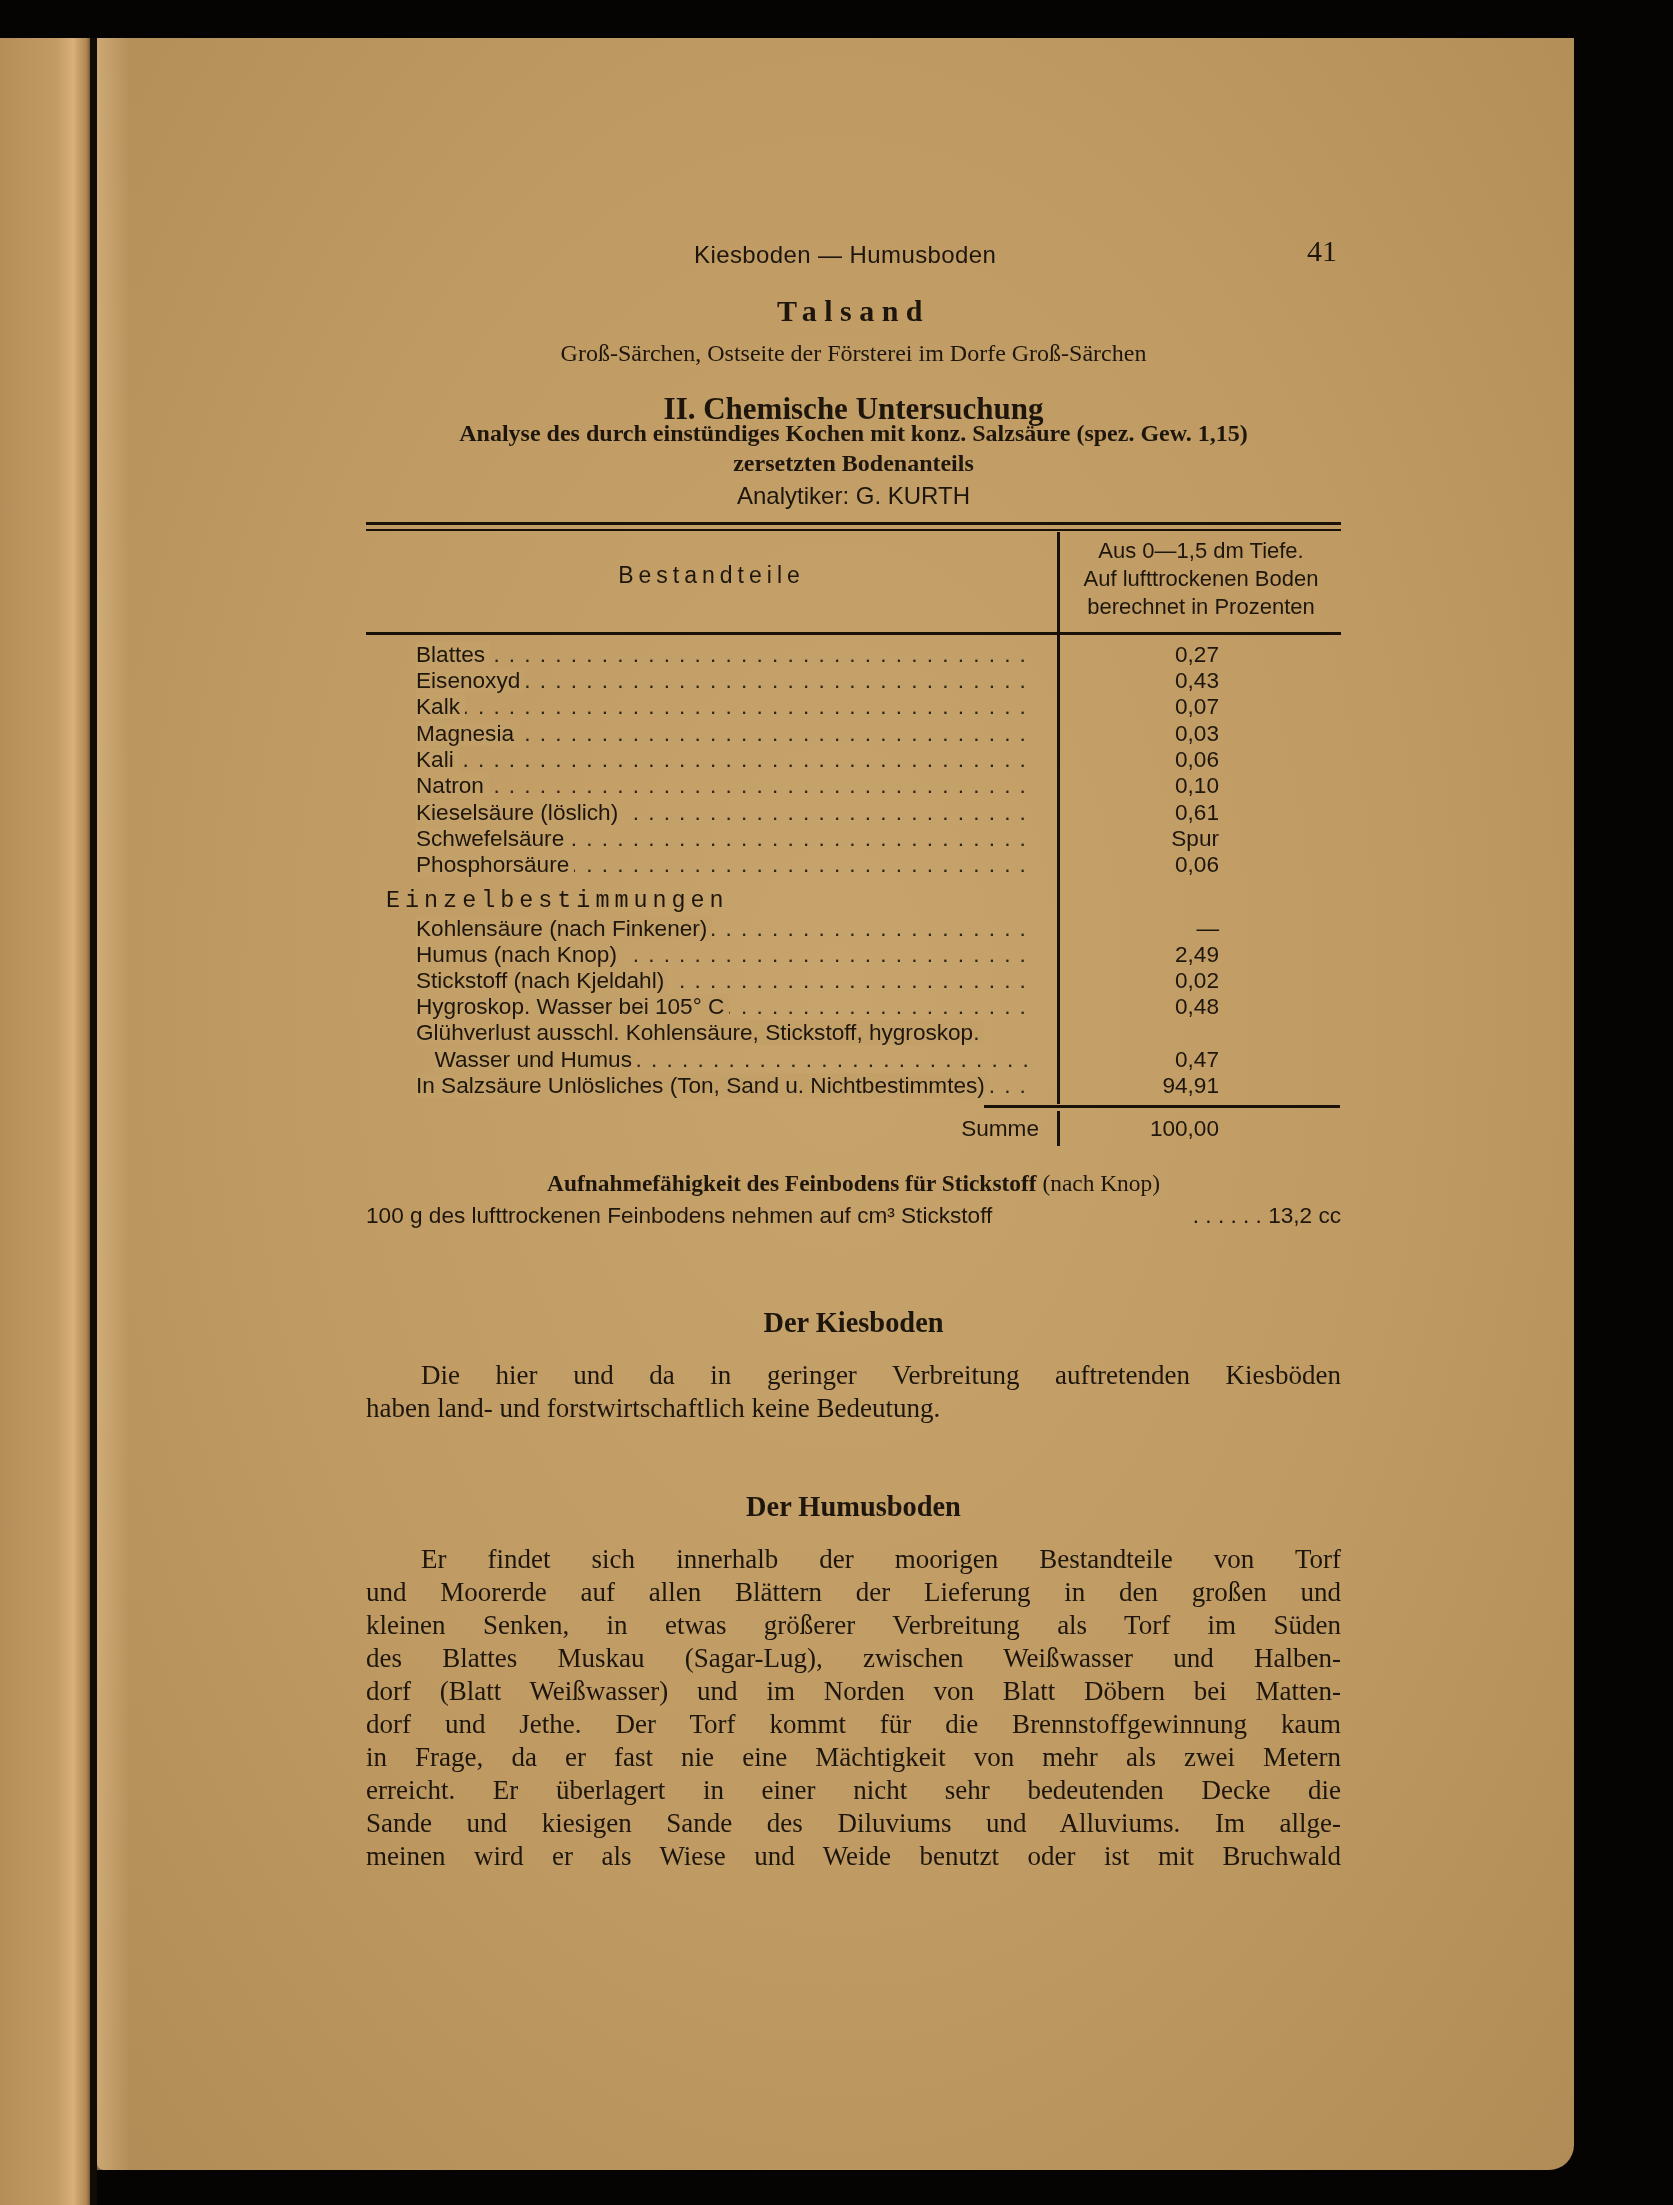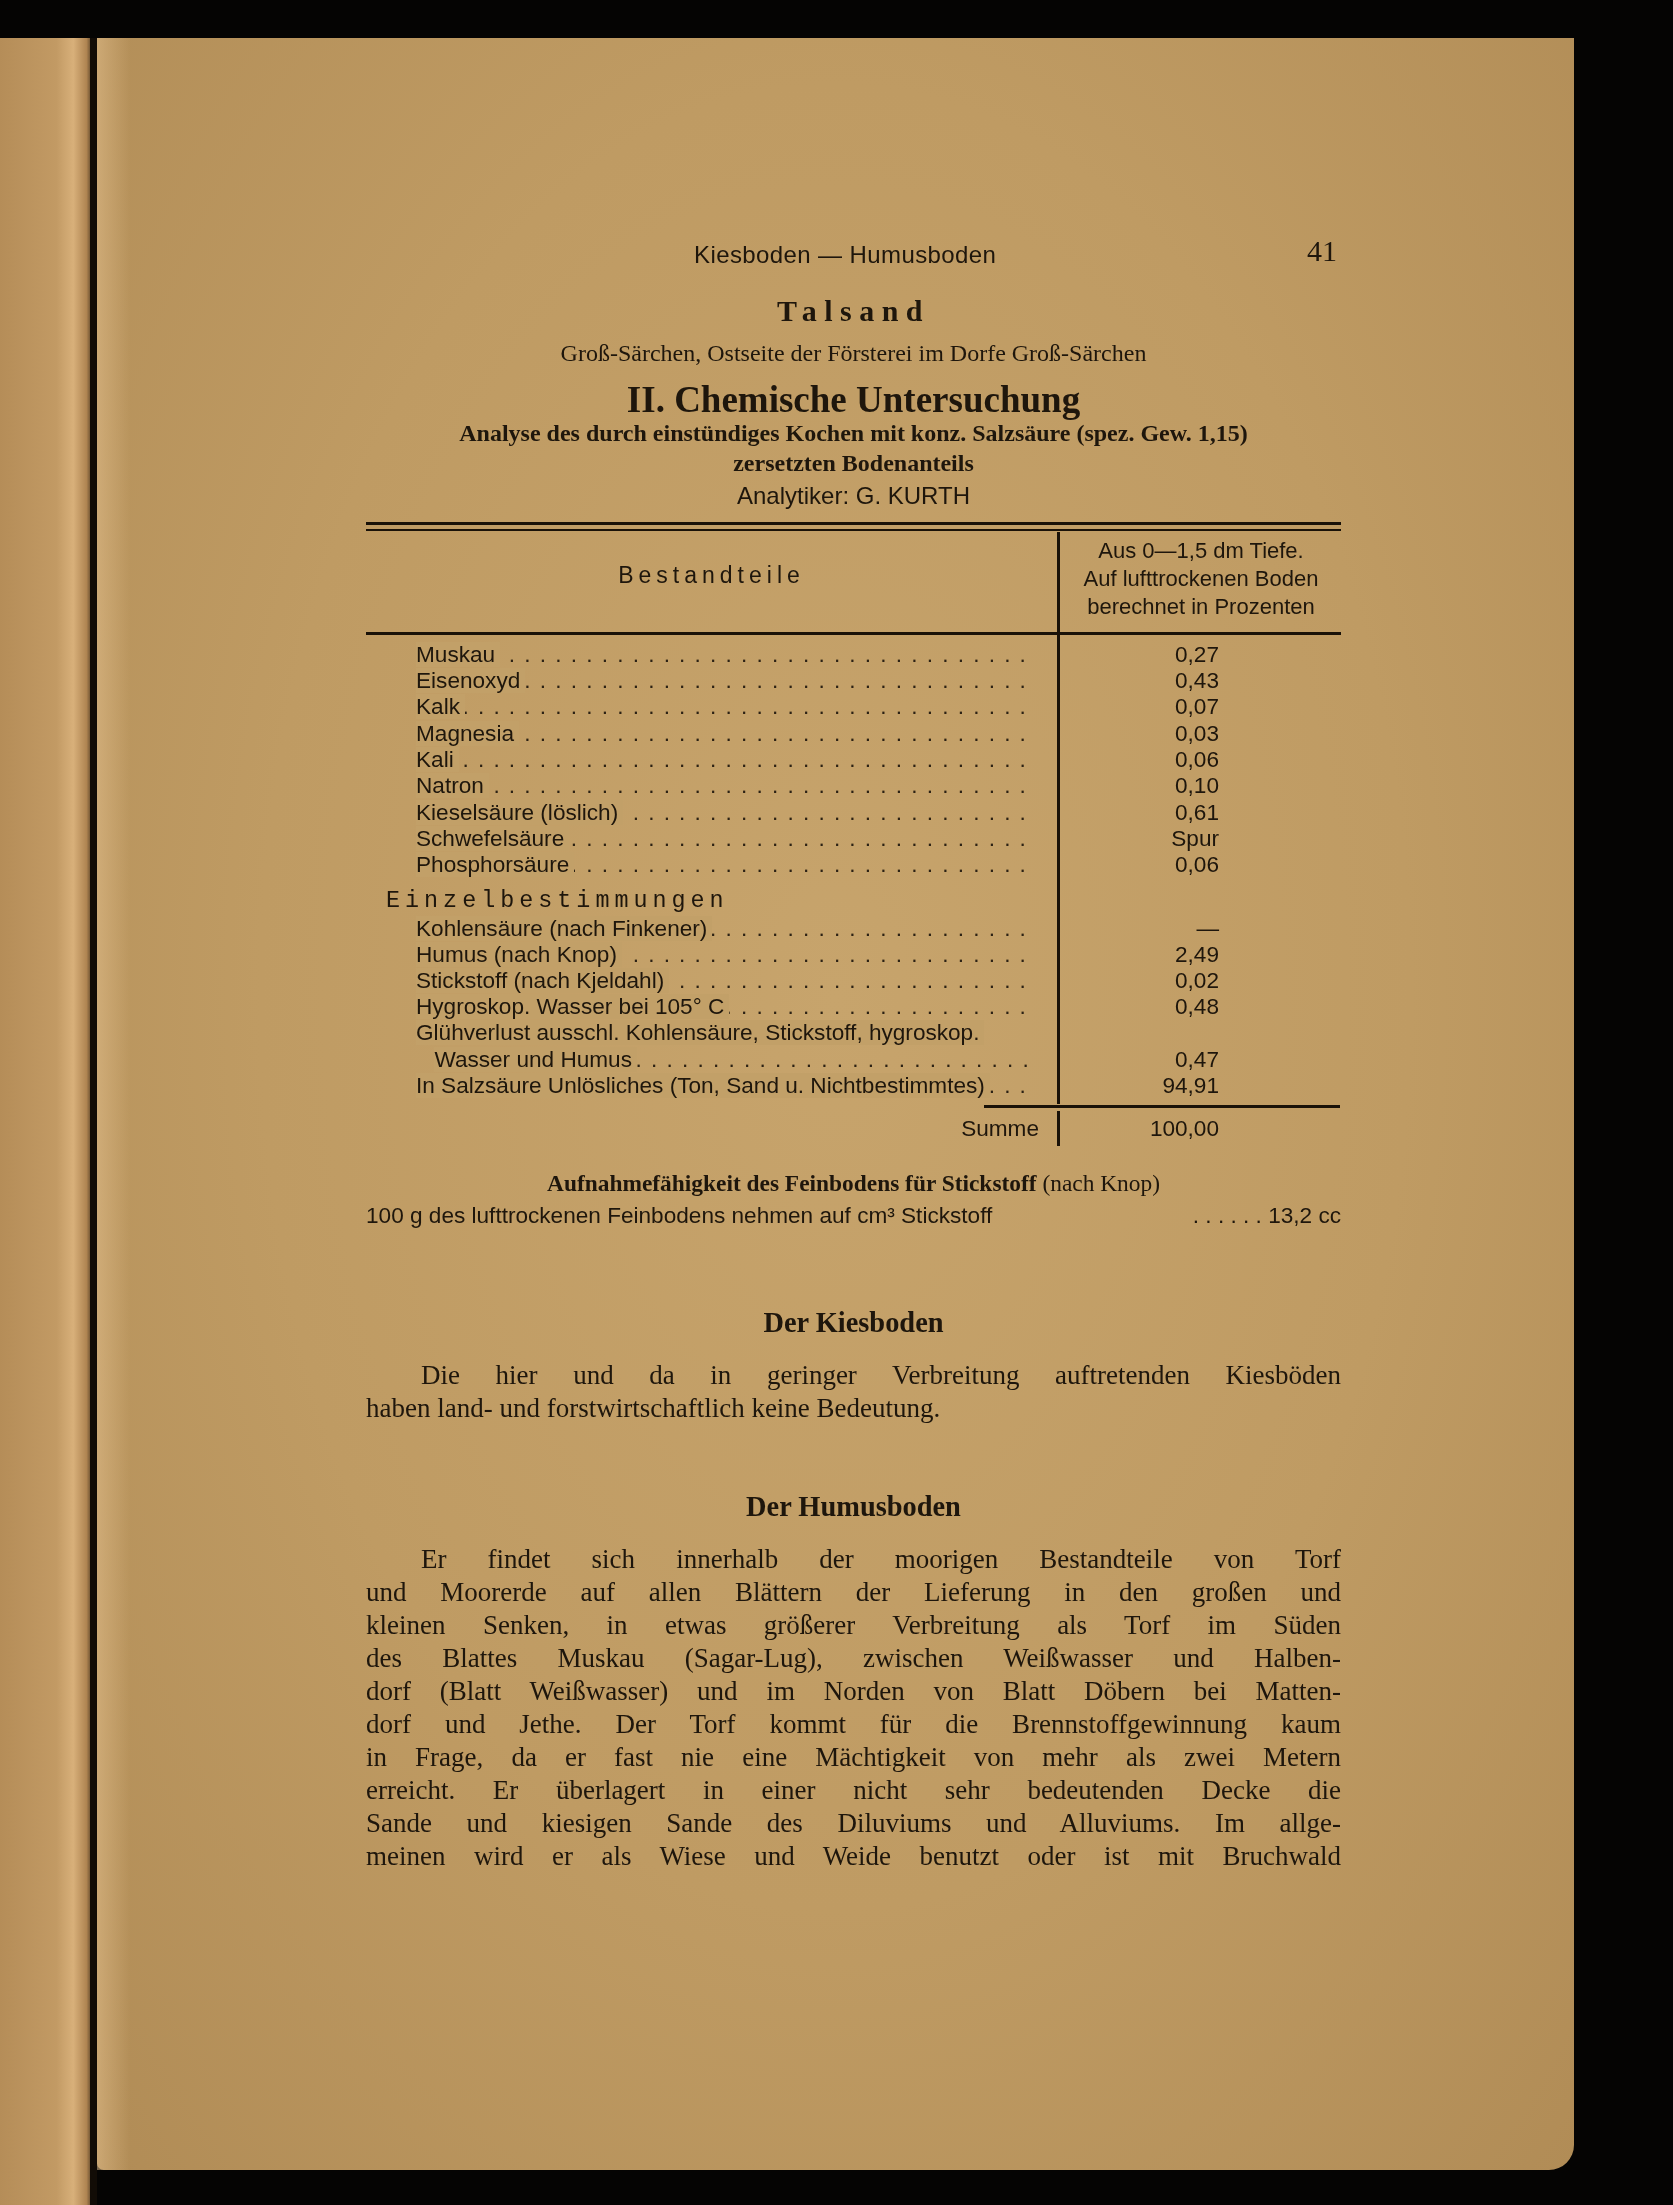--- a/index.html
+++ b/index.html
@@ -26,21 +26,21 @@
   .page::before {
     content: ""; position: absolute; left: 0; top: 0; width: 33px; height: 100%;
     background: linear-gradient(90deg, rgba(225,190,140,0.55), rgba(225,190,140,0));
   }
   .abs { position: absolute; }
   .running-head { left: 694px; top: 241px; font-size: 24px; font-family: "Liberation Sans", sans-serif; letter-spacing: 0.4px; }
   .page-num { left: 1307px; top: 234px; font-size: 30px; }
   .center { position: absolute; left: 366px; width: 975px; text-align: center; }
   .t-title { top: 294px; font-size: 30px; font-weight: bold; letter-spacing: 7.5px; }
   .t-loc { top: 340px; font-size: 24px; }
-  .t-sec { top: 378px; font-size: 37px; font-weight: bold; }
+  .t-sec { top: 391px; font-size: 31px; font-weight: bold; }
   .t-desc1 { top: 420px; font-size: 24px; font-weight: bold; }
   .t-desc2 { top: 450px; font-size: 24px; font-weight: bold; }
   .t-anal { top: 482px; font-size: 24px; font-family: "Liberation Sans", sans-serif; }
 
   .rule { position: absolute; background: #1a1208; }
   .vline { position: absolute; background: #1a1208; width: 2.5px; }
 
   .th-left { left: 366px; width: 691px; top: 562px; text-align: center; font-size: 23px; letter-spacing: 5px; font-family: "Liberation Sans", sans-serif; }
   .th-right { left: 1061px; width: 280px; text-align: center; font-size: 22px; line-height: 28px; top: 537px; font-family: "Liberation Sans", sans-serif; }
 
@@ -92,21 +92,21 @@
 <div class="abs th-left">Bestandteile</div>
 <div class="abs th-right">
   <div>Aus 0—1,5 dm Tiefe.</div>
   <div>Auf lufttrockenen Boden</div>
   <div>berechnet in Prozenten</div>
 </div>
 
 <div id="rows">
     <div class="row" style="top: 642px;">
       <div class="dots" style="left: 0px; width: 619px;">................................................................................</div>
-      <div class="lbl" style="left: 0px;"><span>Muskau</span></div>
+      <div class="lbl" style="left: 0px;"><span>Blattes</span></div>
       <div class="val">0,27</div>
     </div>
     <div class="row" style="top: 668px;">
       <div class="dots" style="left: 0px; width: 619px;">................................................................................</div>
       <div class="lbl" style="left: 0px;"><span>Eisenoxyd</span></div>
       <div class="val">0,43</div>
     </div>
     <div class="row" style="top: 694px;">
       <div class="dots" style="left: 0px; width: 619px;">................................................................................</div>
       <div class="lbl" style="left: 0px;"><span>Kalk</span></div>

